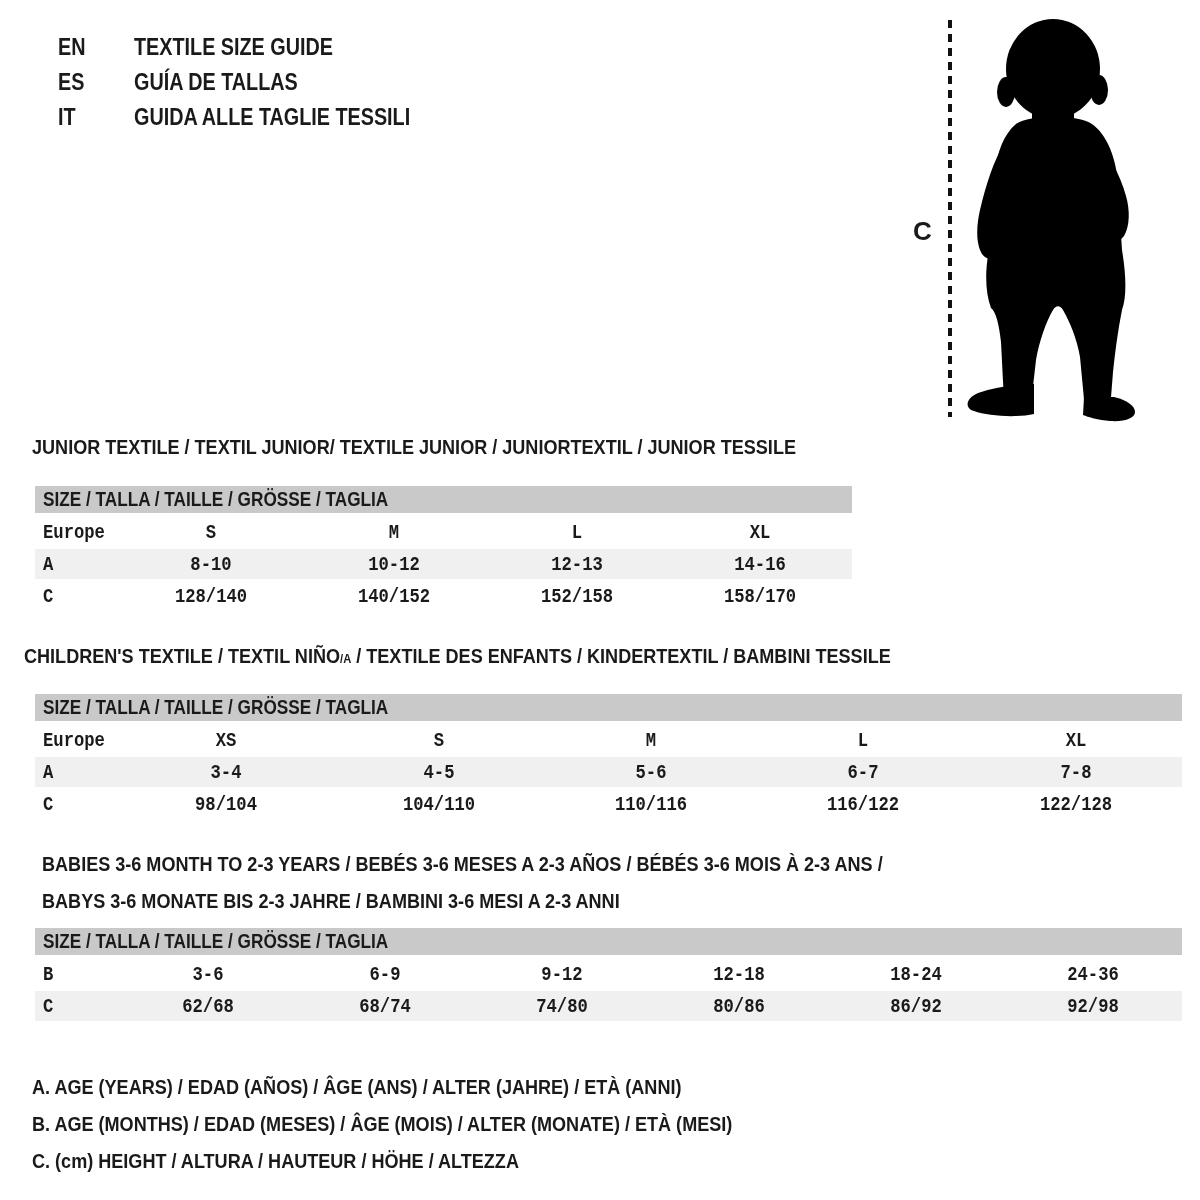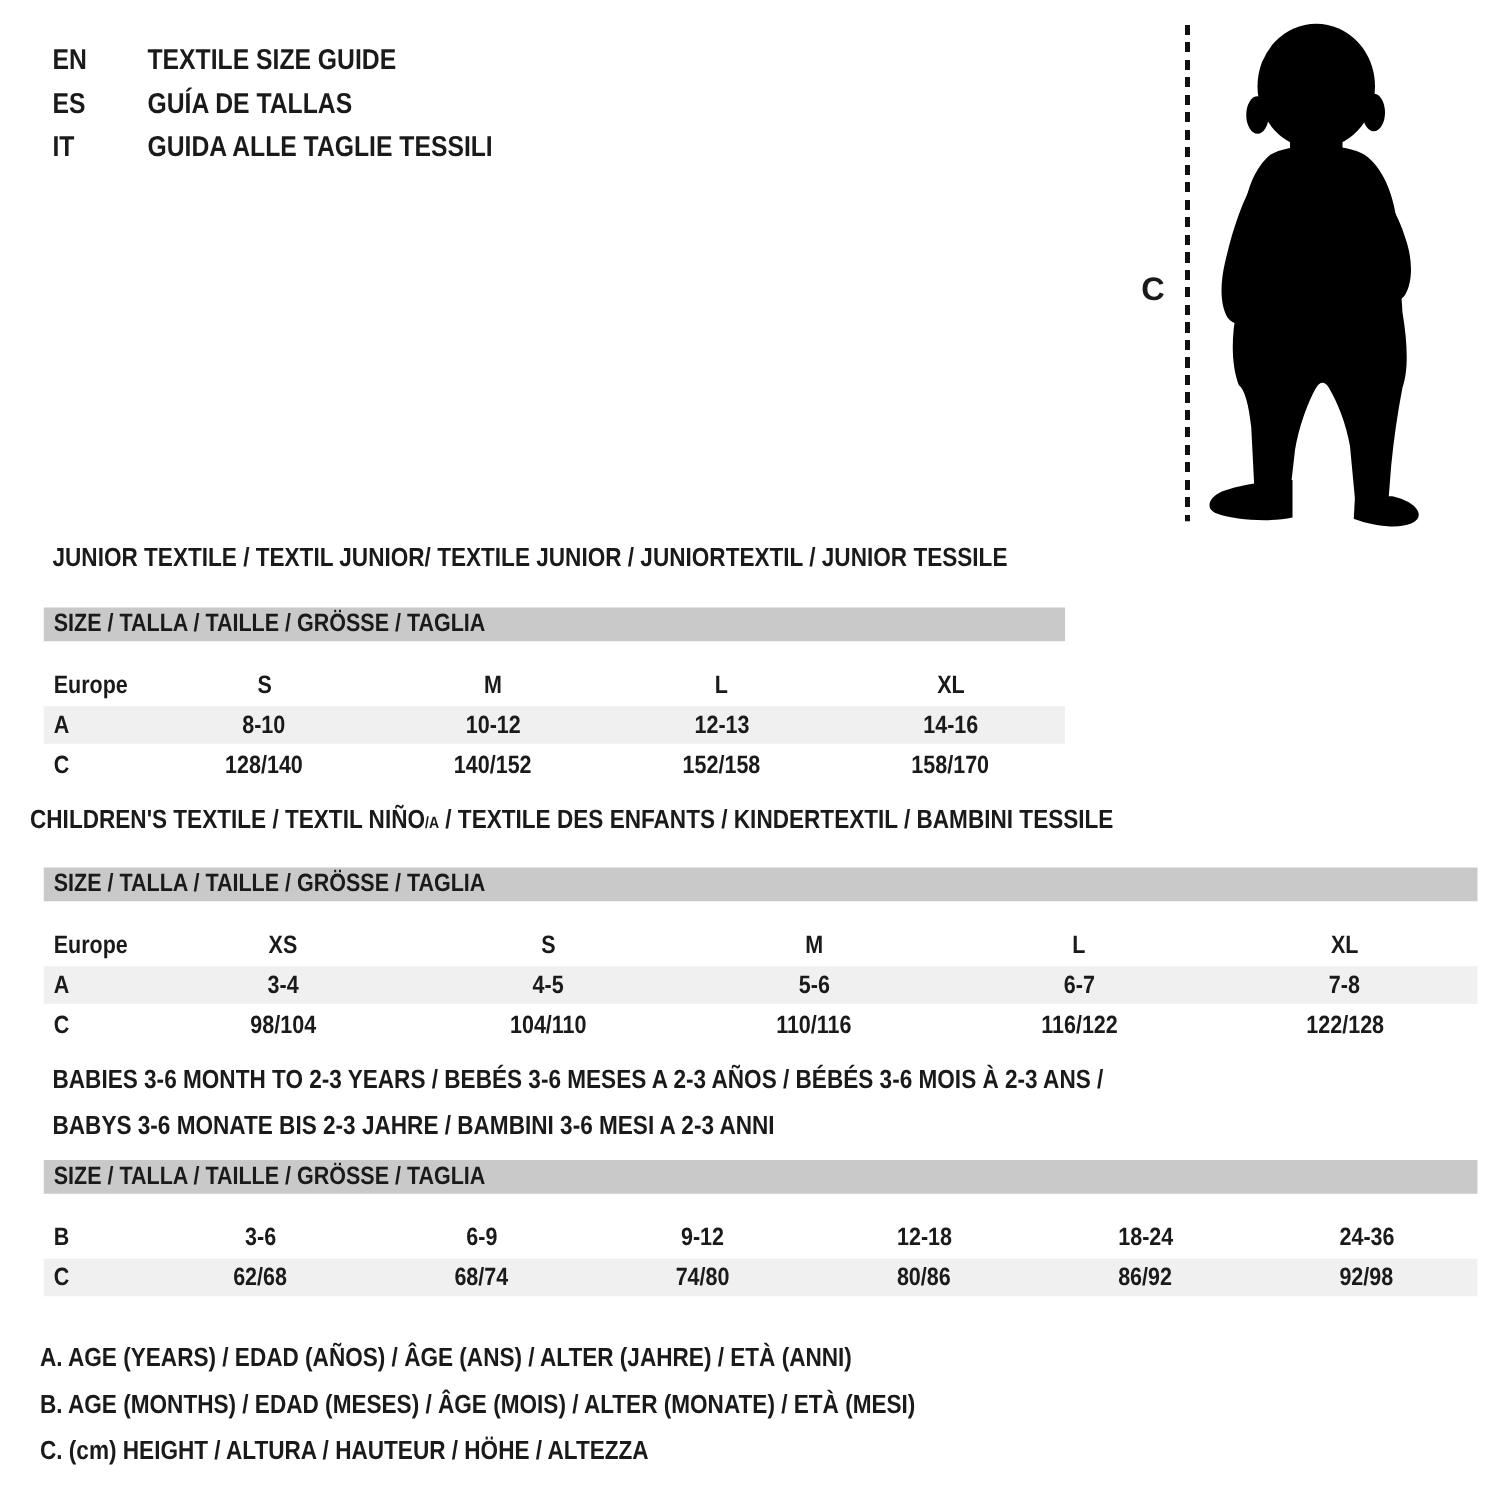--- a/index.html
+++ b/index.html
@@ -7,42 +7,42 @@
     position:relative; width:1200px; height:1200px; background:#ffffff;
     font-family:"Liberation Sans", sans-serif; font-weight:bold; color:#1a1a1a;
     overflow:hidden;
   }
   
   .cd  { display:inline-block; transform:scaleX(0.86); transform-origin:0 50%; white-space:nowrap; }
   .cdc { display:inline-block; transform:scaleX(0.86); transform-origin:50% 50%; white-space:nowrap; }
 
   
   .lang-list { position:absolute; left:42px; top:30px; font-size:23px; line-height:35px; }
-  .lang-row  { display:grid; grid-template-columns:76px auto; }
+  .lang-row  { display:grid; grid-template-columns:76px auto;margin-left:16px; }
 
   
   .measure-line {
     position:absolute; left:948px; top:20px; width:4px; height:397px;
     background:repeating-linear-gradient(to bottom, #111 0px, #111 8px, transparent 8px, transparent 14px);
   }
   .measure-label { position:absolute; left:913px; top:216px; font-size:26px; }
   .silhouette { position:absolute; left:958px; top:12px; }
 
   
   .sec-heading { position:absolute; font-size:21px; line-height:37px; }
 
   
   .sztable { position:absolute; }
   .thead {
     height:27px; background:#c9c9c9; display:flex; align-items:center;
-    padding-left:8px; font-size:20px; margin-bottom:20px; box-sizing:border-box;
+    padding-left:8px; font-size:20px; margin-bottom:4px; box-sizing:border-box;
   }
   .trow { display:grid; height:30px; align-items:center; font-size:20px; margin-bottom:2px; }
   .trow.shaded { background:#f0f0f0; }
-  .cell { text-align:center; }
+  .cell { text-align:center;font-family:Liberation Mono, monospace; }
   .cell.label { text-align:left; padding-left:8px; }
   .cols4 { grid-template-columns:85px repeat(4,1fr); }
   .cols5 { grid-template-columns:85px repeat(5,1fr); }
   .cols6 { grid-template-columns:85px repeat(6,1fr); }
 
   .subsm { font-size:0.62em; }
 
   
   .legend { position:absolute; left:32px; top:1068px; font-size:21px; line-height:37px; }
 </style>
@@ -93,21 +93,21 @@
                C135,158 132,142 130,134 Z"></path>
 
       <path d="M76,372 L76,402 C58,406 30,404 16,399 C6,396 8,386 20,381
                C38,375 60,372 76,372 Z"></path>
 
       <path d="M126,385 L156,385 C169,388 177,394 177,400 C177,406 167,410 152,409
                C140,408 130,405 125,403 Z"></path>
     </g>
   </svg>
 
-  <div class="sec-heading" style="left:42px; top:428px;">
+  <div class="sec-heading" style="left:32px; top:428px;">
     <span class="cd">JUNIOR TEXTILE / TEXTIL JUNIOR/ TEXTILE JUNIOR / JUNIORTEXTIL / JUNIOR TESSILE</span>
   </div>
   <div class="sztable" style="left:35px; top:486px; width:817px;">
     <div class="thead">
       <span class="cd">SIZE / TALLA / TAILLE / GRÖSSE / TAGLIA</span>
     </div>
     <div class="trow cols4">
       <div class="cell label"><span class="cd">Europe</span></div>
       <div class="cell"><span class="cdc">S</span></div>
       <div class="cell"><span class="cdc">M</span></div>

